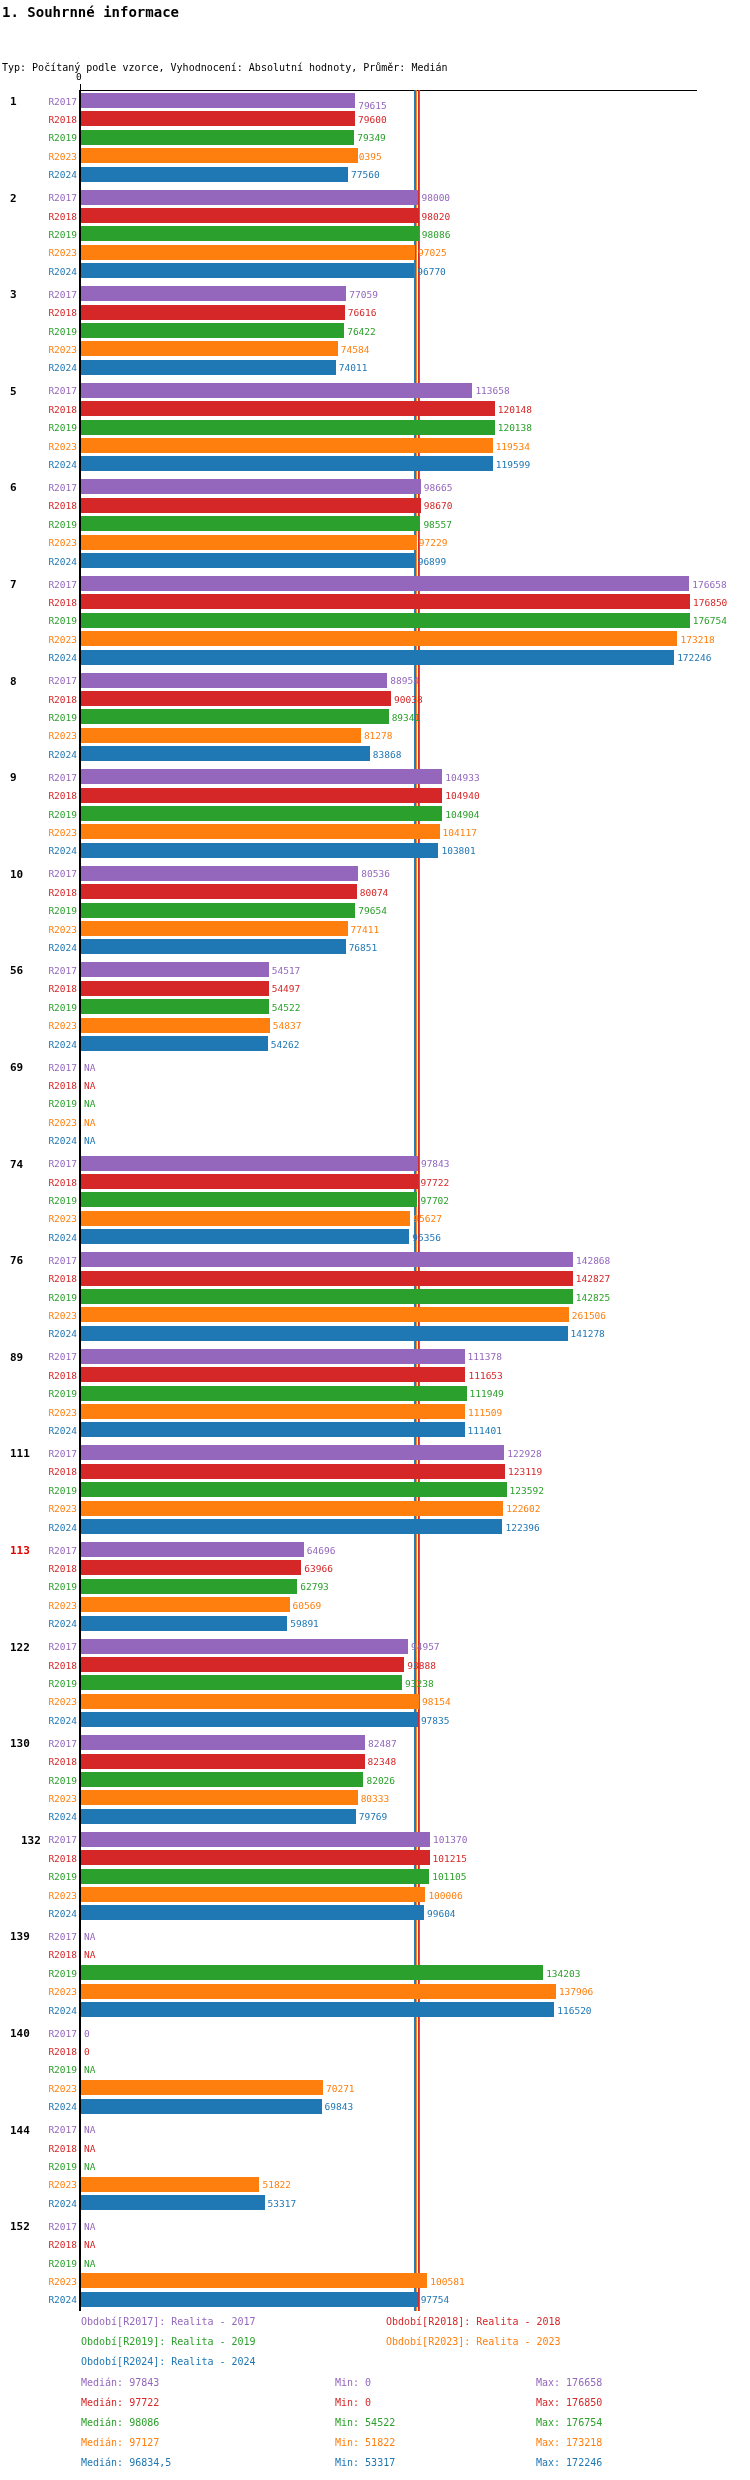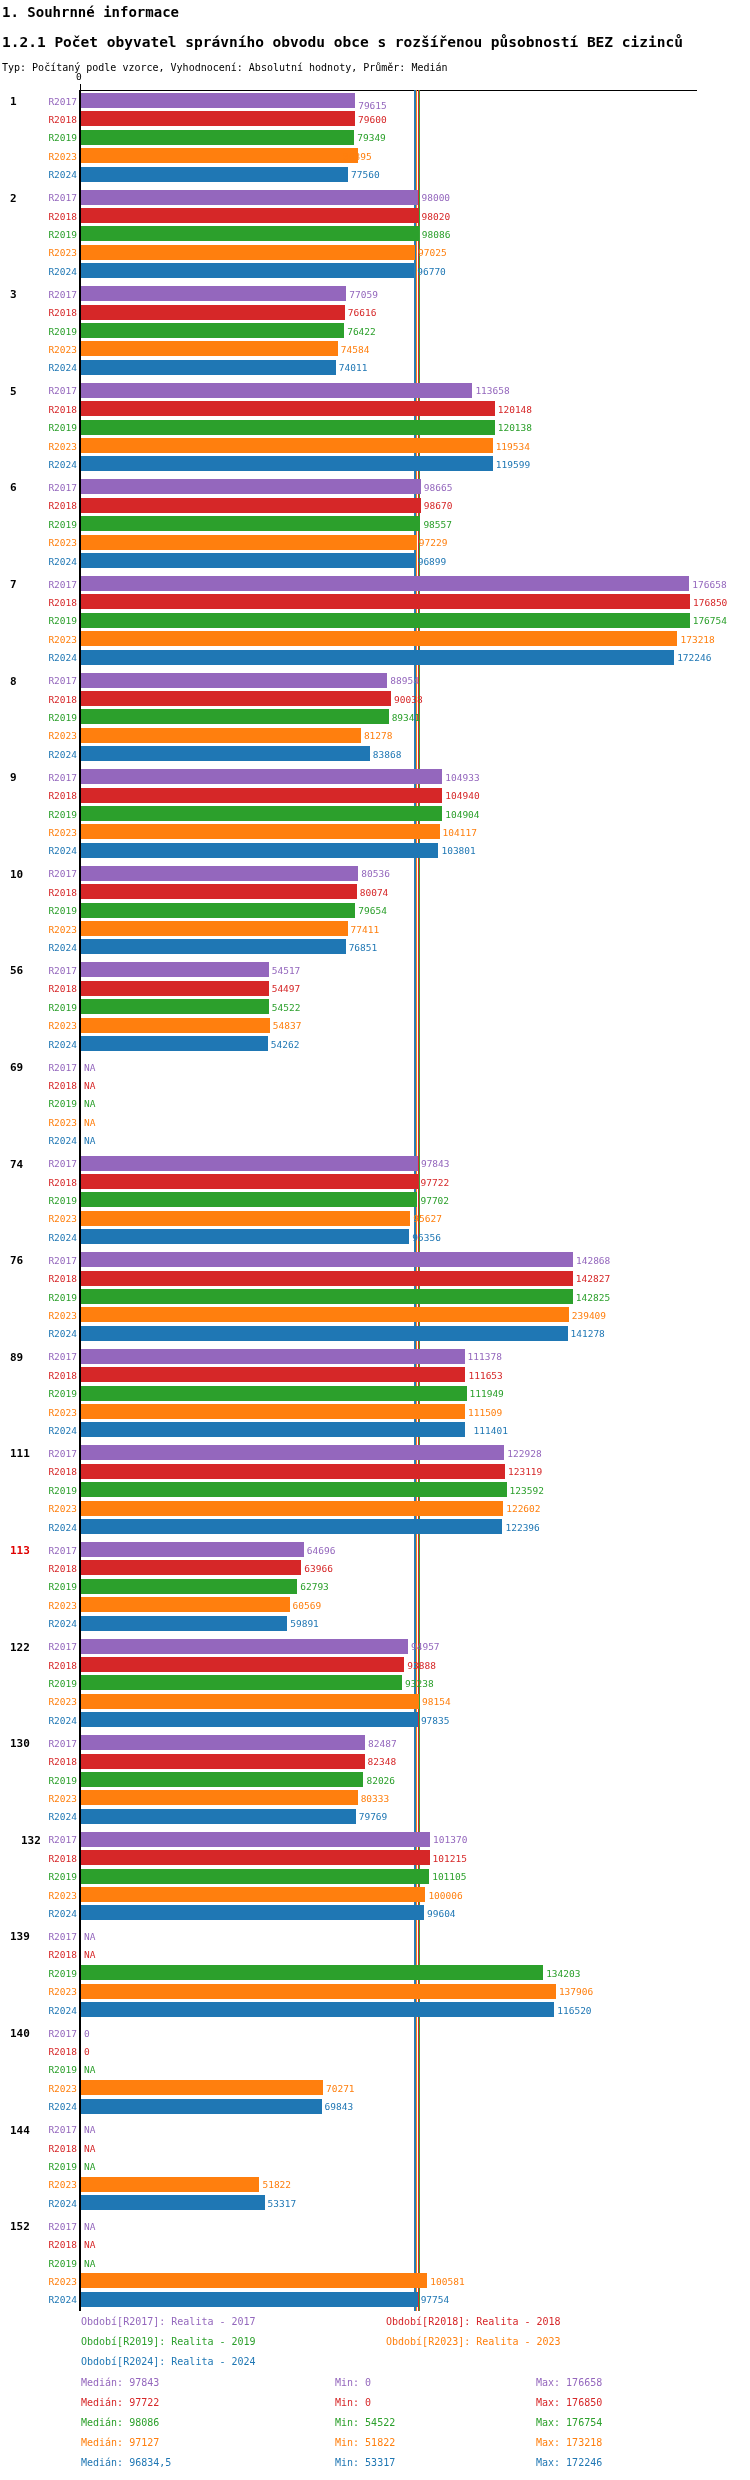--- a/index.html
+++ b/index.html
@@ -19,21 +19,20 @@
   .ylab{position:absolute;width:48px;text-align:right;font-size:9.5px;white-space:pre;}
   .bar{position:absolute;height:15px;}
   .vlab{position:absolute;font-size:9.5px;white-space:pre;}
   .lg{position:absolute;font-size:10px;white-space:pre;}
 </style>
 </head>
 <body>
 
 <div class="page">
   <div class="title1">1. Souhrnné informace</div>
-  <div class="title2">1.2.1 Počet obyvatel správního obvodu obce s rozšířenou působností BEZ cizinců</div>
   <div class="meta">Typ: Počítaný podle vzorce, Vyhodnocení: Absolutní hodnoty, Průměr: Medián</div>
 
   <div id="chart">
       <div class="hline" style="left: 79px; top: 90px; width: 618px;"></div>
       <div class="tick" style="left: 80px; top: 84px; height: 6px;"></div>
       <div class="zero" style="left: 76px; top: 71px;">0</div>
       <div class="vline" style="left: 79px; top: 90px; height: 2220.8px;"></div>
       <div class="mline" style="left: 417.932px; top: 90px; height: 2220.8px; background: rgb(148, 103, 189);"></div>
       <div class="mline" style="left: 417.515px; top: 90px; height: 2220.8px; background: rgb(214, 39, 40);"></div>
       <div class="mline" style="left: 418.769px; top: 90px; height: 2220.8px; background: rgb(44, 160, 44);"></div>
@@ -44,21 +43,21 @@
       <div class="bar" style="left: 81px; top: 93px; width: 274.162px; background: rgb(148, 103, 189);"></div>
       <div class="vlab" style="left: 358.162px; top: 100px; color: rgb(148, 103, 189);">79615</div>
       <div class="ylab" style="left: 29px; top: 113.9px; color: rgb(214, 39, 40);">R2018</div>
       <div class="bar" style="left: 81px; top: 111.4px; width: 274.11px; background: rgb(214, 39, 40);"></div>
       <div class="vlab" style="left: 358.11px; top: 113.9px; color: rgb(214, 39, 40);">79600</div>
       <div class="ylab" style="left: 29px; top: 132.3px; color: rgb(44, 160, 44);">R2019</div>
       <div class="bar" style="left: 81px; top: 129.8px; width: 273.246px; background: rgb(44, 160, 44);"></div>
       <div class="vlab" style="left: 357.246px; top: 132.3px; color: rgb(44, 160, 44);">79349</div>
       <div class="ylab" style="left: 29px; top: 150.7px; color: rgb(255, 127, 14);">R2023</div>
       <div class="bar" style="left: 81px; top: 148.2px; width: 276.848px; background: rgb(255, 127, 14);"></div>
-      <div class="vlab" style="left: 343px; top: 150.7px; color: rgb(255, 127, 14);">80395</div>
+      <div class="vlab" style="left: 353px; top: 150.7px; color: rgb(255, 127, 14);">80395</div>
       <div class="ylab" style="left: 29px; top: 169.1px; color: rgb(31, 119, 180);">R2024</div>
       <div class="bar" style="left: 81px; top: 166.6px; width: 267.085px; background: rgb(31, 119, 180);"></div>
       <div class="vlab" style="left: 351.085px; top: 169.1px; color: rgb(31, 119, 180);">77560</div>
       <div class="gnum" style="left: 10px; top: 191.6px; color: rgb(0, 0, 0);">2</div>
       <div class="ylab" style="left: 29px; top: 192.1px; color: rgb(148, 103, 189);">R2017</div>
       <div class="bar" style="left: 81px; top: 189.6px; width: 337.472px; background: rgb(148, 103, 189);"></div>
       <div class="vlab" style="left: 421.472px; top: 192.1px; color: rgb(148, 103, 189);">98000</div>
       <div class="ylab" style="left: 29px; top: 210.5px; color: rgb(214, 39, 40);">R2018</div>
       <div class="bar" style="left: 81px; top: 208px; width: 337.541px; background: rgb(214, 39, 40);"></div>
       <div class="vlab" style="left: 421.541px; top: 210.5px; color: rgb(214, 39, 40);">98020</div>
@@ -231,40 +230,40 @@
       <div class="bar" style="left: 81px; top: 1252.2px; width: 491.98px; background: rgb(148, 103, 189);"></div>
       <div class="vlab" style="left: 575.98px; top: 1254.7px; color: rgb(148, 103, 189);">142868</div>
       <div class="ylab" style="left: 29px; top: 1273.1px; color: rgb(214, 39, 40);">R2018</div>
       <div class="bar" style="left: 81px; top: 1270.6px; width: 491.839px; background: rgb(214, 39, 40);"></div>
       <div class="vlab" style="left: 575.839px; top: 1273.1px; color: rgb(214, 39, 40);">142827</div>
       <div class="ylab" style="left: 29px; top: 1291.5px; color: rgb(44, 160, 44);">R2019</div>
       <div class="bar" style="left: 81px; top: 1289px; width: 491.832px; background: rgb(44, 160, 44);"></div>
       <div class="vlab" style="left: 575.832px; top: 1291.5px; color: rgb(44, 160, 44);">142825</div>
       <div class="ylab" style="left: 29px; top: 1309.9px; color: rgb(255, 127, 14);">R2023</div>
       <div class="bar" style="left: 81px; top: 1307.4px; width: 487.734px; background: rgb(255, 127, 14);"></div>
-      <div class="vlab" style="left: 571.734px; top: 1309.9px; color: rgb(255, 127, 14);">239409</div>
+      <div class="vlab" style="left: 571.734px; top: 1309.9px; color: rgb(255, 127, 14);">261506</div>
       <div class="ylab" style="left: 29px; top: 1328.3px; color: rgb(31, 119, 180);">R2024</div>
       <div class="bar" style="left: 81px; top: 1325.8px; width: 486.504px; background: rgb(31, 119, 180);"></div>
       <div class="vlab" style="left: 570.504px; top: 1328.3px; color: rgb(31, 119, 180);">141278</div>
       <div class="gnum" style="left: 10px; top: 1350.8px; color: rgb(0, 0, 0);">89</div>
       <div class="ylab" style="left: 29px; top: 1351.3px; color: rgb(148, 103, 189);">R2017</div>
       <div class="bar" style="left: 81px; top: 1348.8px; width: 383.541px; background: rgb(148, 103, 189);"></div>
       <div class="vlab" style="left: 467.541px; top: 1351.3px; color: rgb(148, 103, 189);">111378</div>
       <div class="ylab" style="left: 29px; top: 1369.7px; color: rgb(214, 39, 40);">R2018</div>
       <div class="bar" style="left: 81px; top: 1367.2px; width: 384.488px; background: rgb(214, 39, 40);"></div>
       <div class="vlab" style="left: 468.488px; top: 1369.7px; color: rgb(214, 39, 40);">111653</div>
       <div class="ylab" style="left: 29px; top: 1388.1px; color: rgb(44, 160, 44);">R2019</div>
       <div class="bar" style="left: 81px; top: 1385.6px; width: 385.507px; background: rgb(44, 160, 44);"></div>
       <div class="vlab" style="left: 469.507px; top: 1388.1px; color: rgb(44, 160, 44);">111949</div>
       <div class="ylab" style="left: 29px; top: 1406.5px; color: rgb(255, 127, 14);">R2023</div>
       <div class="bar" style="left: 81px; top: 1404px; width: 383.992px; background: rgb(255, 127, 14);"></div>
       <div class="vlab" style="left: 467.992px; top: 1406.5px; color: rgb(255, 127, 14);">111509</div>
       <div class="ylab" style="left: 29px; top: 1424.9px; color: rgb(31, 119, 180);">R2024</div>
       <div class="bar" style="left: 81px; top: 1422.4px; width: 383.62px; background: rgb(31, 119, 180);"></div>
-      <div class="vlab" style="left: 467.62px; top: 1424.9px; color: rgb(31, 119, 180); margin-left: 6px;">111401</div>
+      <div class="vlab" style="left: 467.62px; top: 1424.9px; color: rgb(31, 119, 180);">111401</div>
       <div class="gnum" style="left: 10px; top: 1447.4px; color: rgb(0, 0, 0);">111</div>
       <div class="ylab" style="left: 29px; top: 1447.9px; color: rgb(148, 103, 189);">R2017</div>
       <div class="bar" style="left: 81px; top: 1445.4px; width: 423.314px; background: rgb(148, 103, 189);"></div>
       <div class="vlab" style="left: 507.314px; top: 1447.9px; color: rgb(148, 103, 189);">122928</div>
       <div class="ylab" style="left: 29px; top: 1466.3px; color: rgb(214, 39, 40);">R2018</div>
       <div class="bar" style="left: 81px; top: 1463.8px; width: 423.972px; background: rgb(214, 39, 40);"></div>
       <div class="vlab" style="left: 507.972px; top: 1466.3px; color: rgb(214, 39, 40);">123119</div>
       <div class="ylab" style="left: 29px; top: 1484.7px; color: rgb(44, 160, 44);">R2019</div>
       <div class="bar" style="left: 81px; top: 1482.2px; width: 425.601px; background: rgb(44, 160, 44);"></div>
       <div class="vlab" style="left: 509.601px; top: 1484.7px; color: rgb(44, 160, 44);">123592</div>

